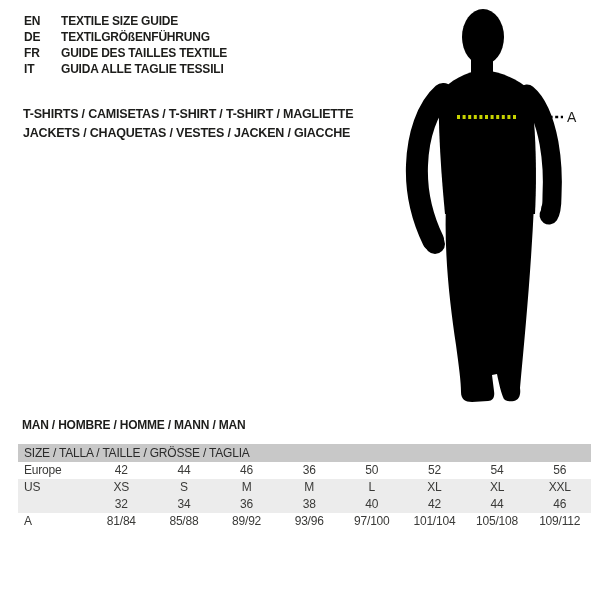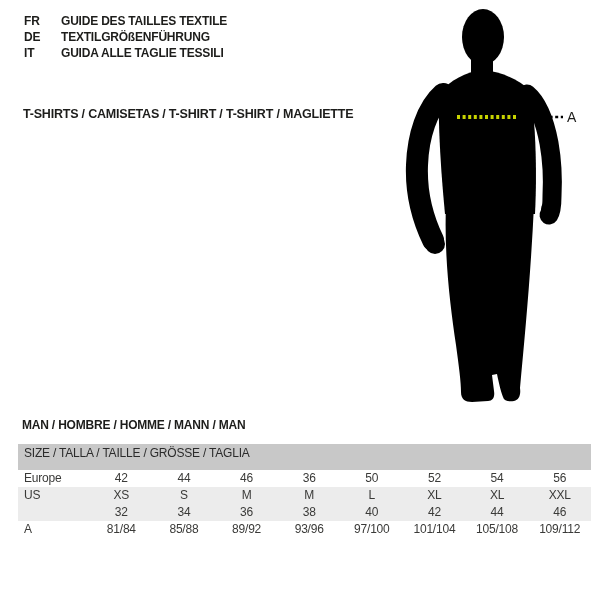--- a/index.html
+++ b/index.html
@@ -13,50 +13,55 @@
   .lang-code{width:37px;flex:0 0 37px;}
   
   .categories{position:absolute;left:23px;top:105px;font-size:12.5px;font-weight:700;letter-spacing:-0.2px;}
   .categories div{line-height:19px;}
   
   .figure-wrap{position:absolute;left:405px;top:0;width:195px;height:410px;}
   
   .man-heading{position:absolute;left:22px;top:418px;font-size:12px;font-weight:700;letter-spacing:-0.2px;}
   
   .size-table{position:absolute;left:18px;top:444px;width:573px;font-size:12px;letter-spacing:-0.2px;}
-  .thead{background:#c8c8c8;height:26px;line-height:18px;padding-left:6px;color:#2b2b2b;}
+  .thead{background:#c8c8c8;height:18px;line-height:18px;padding-left:6px;color:#2b2b2b;}
   .trow{display:flex;height:17px;line-height:17px;color:#3a3a38;}
   .trow.shaded{background:#ececec;}
   .tlabel{flex:0 0 66px;width:66px;padding-left:6px;}
   .tcell{flex:1;text-align:center;}
   
   .footnote{position:absolute;left:22px;top:548px;font-size:12px;font-weight:700;letter-spacing:-0.2px;}
 </style>
 </head>
 <body>
 
 <div class="canvas">
 
   <div class="lang-list">
     <div class="lang-row">
-      <span class="lang-code">FR</span>
-      <span class="lang-label">GUIDE DES TAILLES TEXTILE</span>
+      <span class="lang-code">EN</span>
+      <span class="lang-label">TEXTILE SIZE GUIDE</span>
     </div>
     <div class="lang-row">
       <span class="lang-code">DE</span>
       <span class="lang-label">TEXTILGRÖßENFÜHRUNG</span>
+    </div>
+    <div class="lang-row">
+      <span class="lang-code">FR</span>
+      <span class="lang-label">GUIDE DES TAILLES TEXTILE</span>
     </div>
     <div class="lang-row">
       <span class="lang-code">IT</span>
       <span class="lang-label">GUIDA ALLE TAGLIE TESSILI</span>
     </div>
   </div>
 
   <div class="categories">
     <div>T-SHIRTS / CAMISETAS / T-SHIRT / T-SHIRT / MAGLIETTE</div>
+    <div>JACKETS / CHAQUETAS / VESTES / JACKEN / GIACCHE</div>
   </div>
 
   <div class="figure-wrap">
     <svg width="195" height="410" viewBox="0 0 195 410" xmlns="http://www.w3.org/2000/svg">
       <g fill="#000000">
         <ellipse cx="78" cy="37" rx="21" ry="28"></ellipse>
         <rect x="66" y="52" width="22" height="24"></rect>
         <path d="M78,70 C98,72 114,80 126,91 C131,130 132,175 130,214 L40,214 C36,172 33,128 34,93 C46,80 60,72 78,70 Z"></path>
         <path d="M38,94 C22,108 13,136 12,165 C11,190 16,215 28,240" fill="none" stroke="#000000" stroke-width="22" stroke-linecap="round"></path>
         <circle cx="30" cy="244" r="10"></circle>

